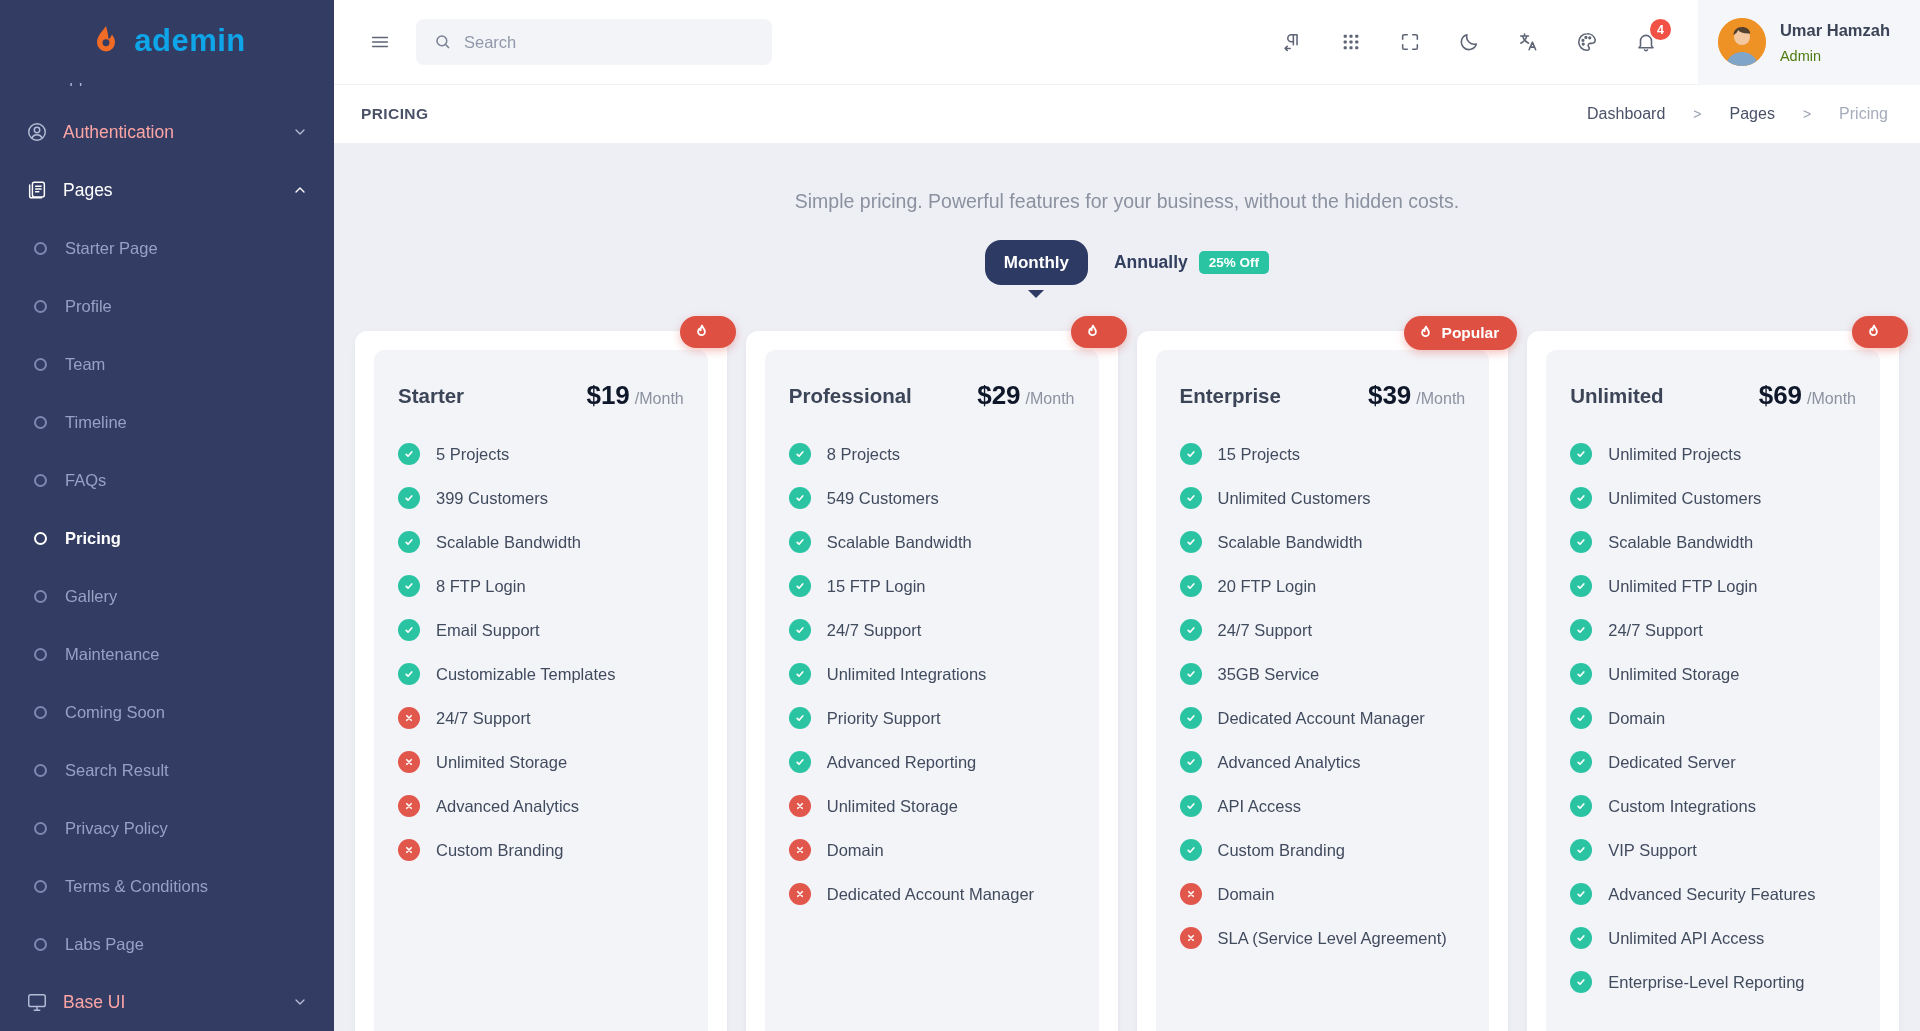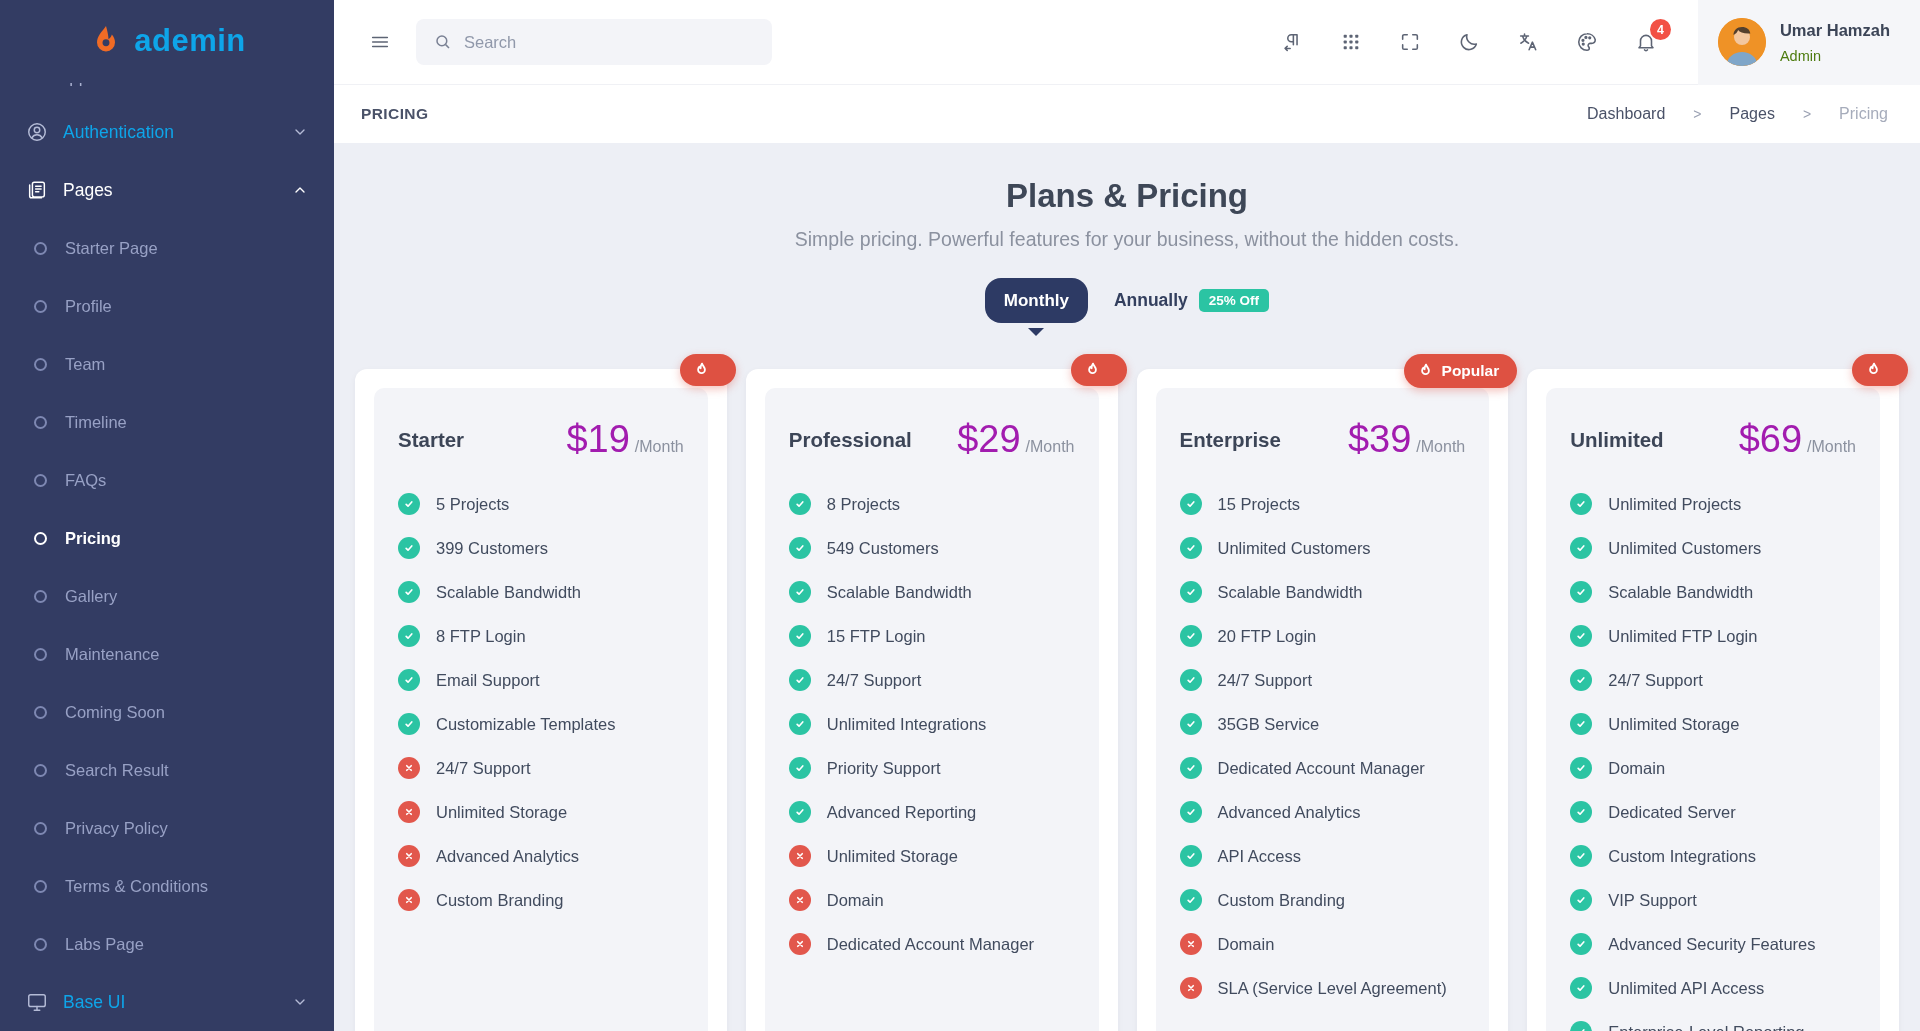--- a/index.html
+++ b/index.html
@@ -6,21 +6,21 @@
   html,body { width:1920px; height:1031px; overflow:hidden; font-family:"Liberation Sans", sans-serif; background:#edeff5; }
   body { display:flex; }
 
   
   .sidebar { width:334px; min-width:334px; height:1031px; background:#333c63; color:#a9b1d0; display:flex; flex-direction:column; }
   .logo { height:88px; display:flex; align-items:center; justify-content:center; gap:10px; cursor:pointer; }
   .logo .brand-text { color:#0ea5e9; font-size:31px; font-weight:700; letter-spacing:.5px; }
   .clipped-item { height:13px; overflow:hidden; position:relative; }
   .clipped-item span { display:block; margin-top:-15px; padding-left:58px; font-size:17px; color:#a9b1d0; }
   .menu { padding-top:8px; flex:1; }
-  .nav-section { height:58px; display:flex; align-items:center; gap:15px; padding:0 26px; font-size:17.5px; cursor:pointer; color:#0ea5e9; }
+  .nav-section { height:58px; display:flex; align-items:center; gap:15px; padding:0 26px; font-size:17.5px; cursor:pointer; color:#fca5a5; }
   .nav-section svg.mi { width:22px; height:22px; stroke:#b4bbd6; }
   .nav-section.open { color:#ffffff; }
   .nav-section.open svg.mi { stroke:#ffffff; }
   .nav-section .chev { margin-left:auto; width:16px; height:16px; stroke:#b4bbd6; }
   .nav-section.open .chev { stroke:#fff; }
   .sub-item { height:58px; display:flex; align-items:center; gap:18px; padding-left:34px; font-size:16.5px; color:#98a1c5; cursor:pointer; }
   .sub-item .bullet { width:13px; height:13px; border-radius:50%; border:2px solid #7e88b2; flex-shrink:0; }
   .sub-item.active { color:#ffffff; font-weight:600; }
   .sub-item.active .bullet { border-color:#ffffff; }
 
@@ -58,21 +58,21 @@
   .annually-group { display:flex; align-items:center; gap:11px; cursor:pointer; }
   .annually-label { font-size:17.5px; font-weight:600; color:#333f5e; }
   .discount-badge { background:#2bc4a3; color:#fff; font-size:13.5px; font-weight:600; padding:4px 10px; border-radius:5px; }
 
   .cards { margin-top:46px; display:grid; grid-template-columns:repeat(4,1fr); gap:19px; padding:0 21px; align-items:stretch; }
   .card { position:relative; background:#fff; border-radius:12px; padding:19px; box-shadow:0 2px 6px rgba(35,38,59,.05); min-height:740px; display:flex; }
   .card-inner { background:#f3f4f8; border-radius:10px; padding:30px 24px; width:100%; }
   .card-head { display:flex; justify-content:space-between; align-items:center; }
   .plan-name { font-size:20.5px; font-weight:700; color:#3c4557; }
   .plan-price { display:flex; align-items:baseline; gap:5px; }
-  .plan-amount { font-size:38px; font-weight:400; color:#a21caf; }
+  .plan-amount { font-size:26px; font-weight:700; color:#0f172a; }
   .plan-period { font-size:16px; color:#8b919f; }
   .features { list-style:none; margin-top:32px; }
   .features li { display:flex; align-items:center; gap:16px; margin-bottom:22px; }
   .feat-icon { width:22px; height:22px; border-radius:50%; display:grid; place-items:center; flex-shrink:0; }
   .feat-icon.check { background:#2bc4a3; }
   .feat-icon.cross { background:#e2574c; }
   .feat-icon svg { width:12px; height:12px; stroke:#fff; stroke-width:2.2; fill:none; stroke-linecap:round; stroke-linejoin:round; }
   .feat-text { font-size:16.5px; color:#414b5e; }
   .badge-popular { position:absolute; top:-15px; right:-9px; background:#de5142; color:#fff; border-radius:999px; padding:8px 18px 8px 14px; display:flex; align-items:center; gap:8px; font-size:15.5px; font-weight:700; box-shadow:0 3px 8px rgba(222,81,66,.35); }
   .badge-popular svg { width:16px; height:16px; stroke:#fff; stroke-width:1.8; fill:none; stroke-linecap:round; stroke-linejoin:round; }
@@ -280,21 +280,20 @@
     <span class="crumbs" id="crumbs">
         <span class="crumb">Dashboard</span>
         <span class="sep">&gt;</span>
         <span class="crumb">Pages</span>
         <span class="sep">&gt;</span>
         <span class="crumb current">Pricing</span>
       </span>
   </div>
 
   <div class="content">
-    <h1 class="plans-title">Plans &amp; Pricing</h1>
     <p class="plans-subtitle">Simple pricing. Powerful features for your business, without the hidden costs.</p>
 
     <div class="billing-row">
       <span class="monthly-wrap">
         <button class="btn-monthly">Monthly</button>
       </span>
       <span class="annually-group">
         <span class="annually-label">Annually</span>
         <span class="discount-badge">25% Off</span>
       </span>

